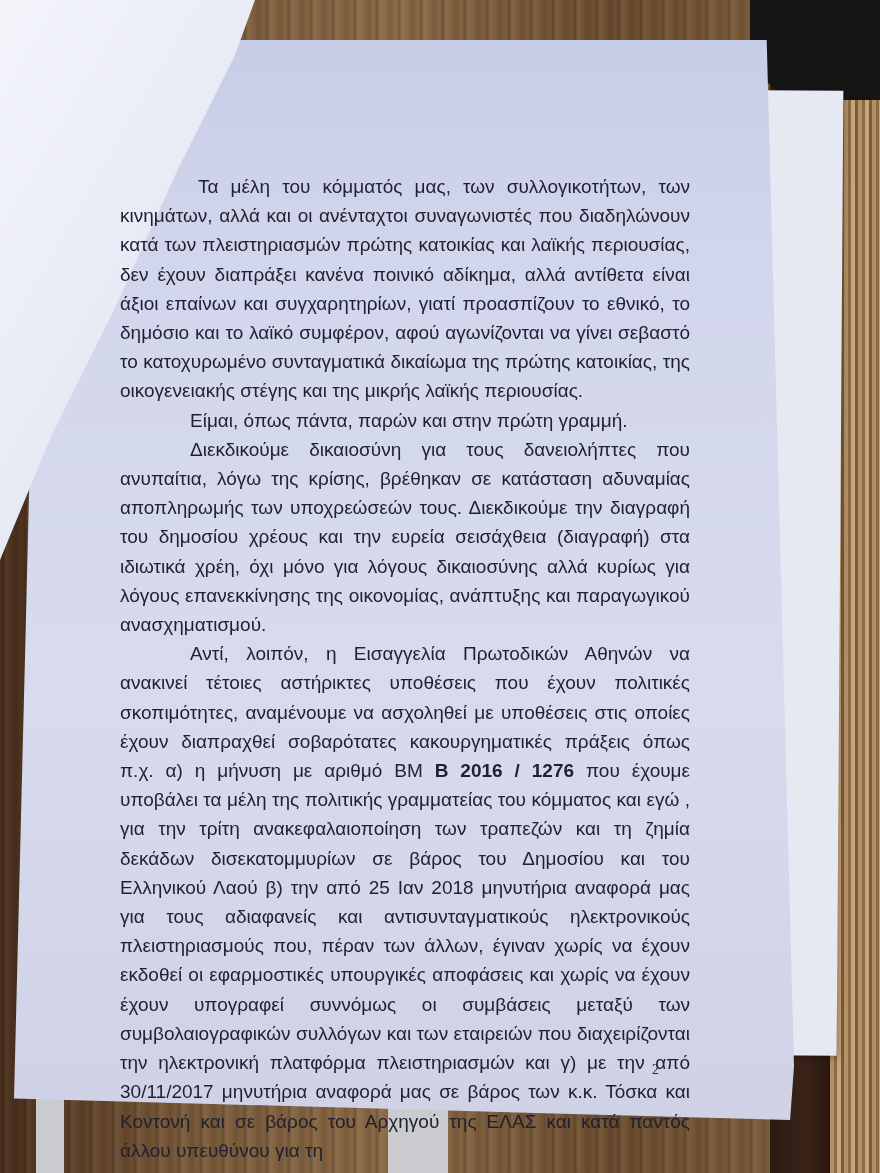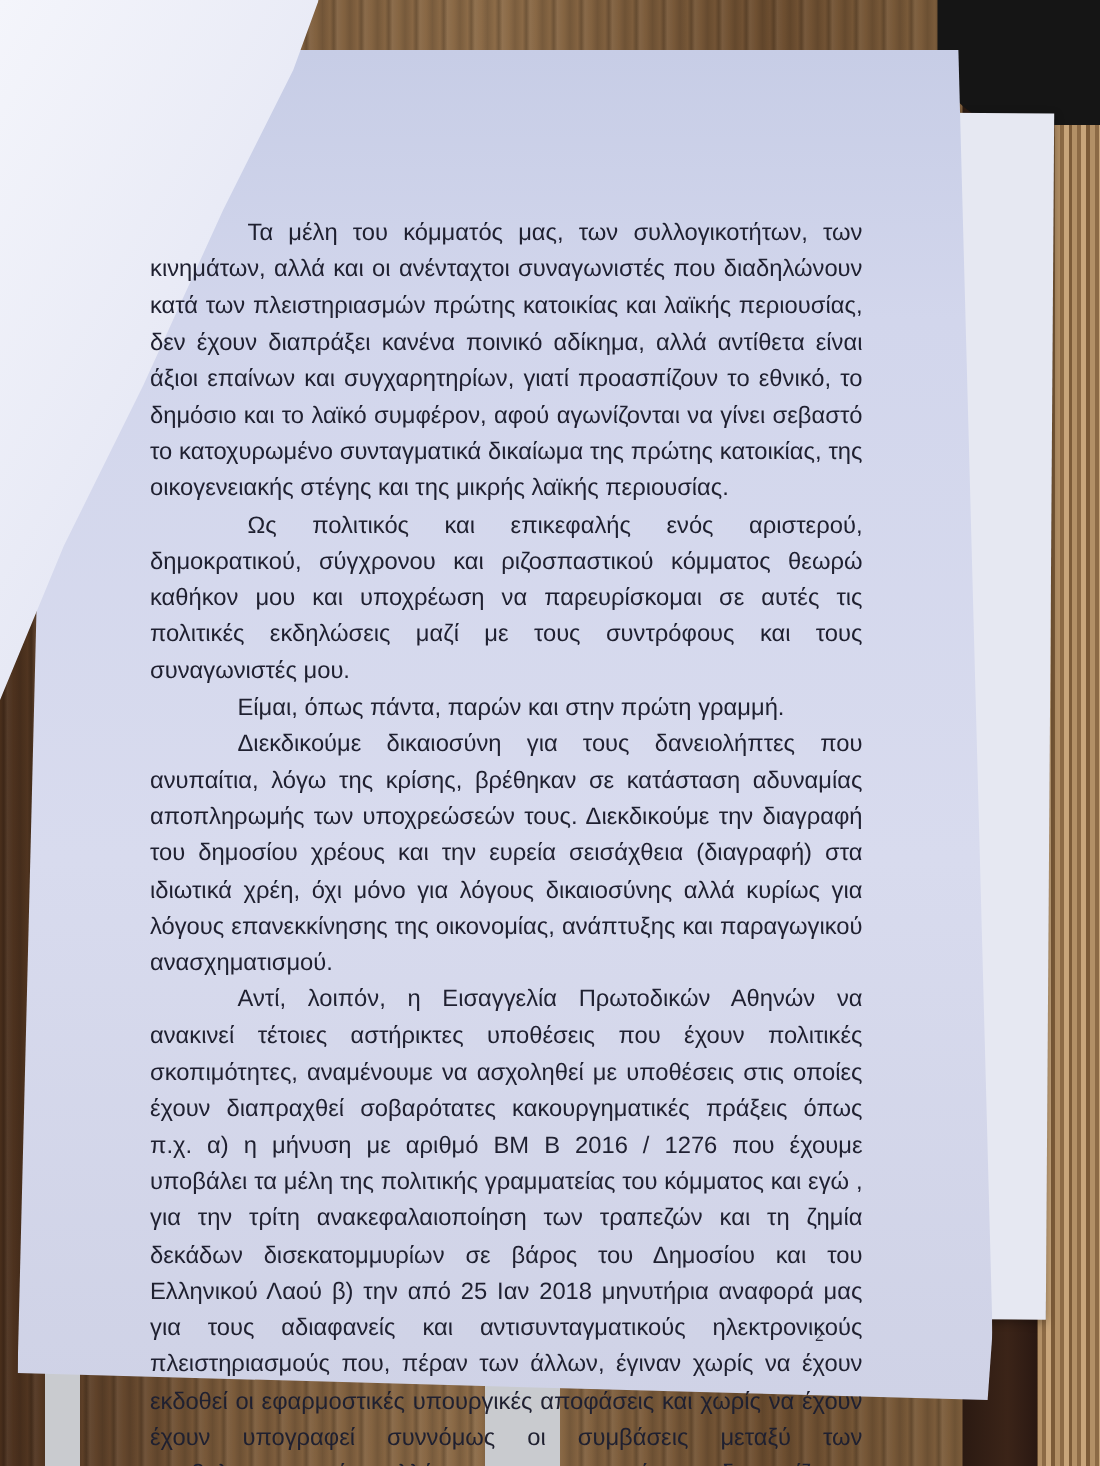--- a/index.html
+++ b/index.html
@@ -63,21 +63,21 @@
       white-space: nowrap;
     }
     
     .text {
       position: absolute; left: 120px; top: 172px; width: 570px;
       color: #1f2030; font-size: 19px; line-height: 29.2px;
       text-align: justify;
     }
     .text p { margin: 0; text-indent: 78px; }
     .text p.tight { text-indent: 70px; }
-    .text b { font-weight: normal; }
+    .text b { font-weight: bold; }
     .page-number {
       position: absolute; left: 652px; top: 1062px;
       font-family: "Liberation Serif", serif; font-size: 14px; color: #2a2a3a;
     }
   </style>
 </head>
 <body>
 
 <div class="wood"></div>
 <div class="dark-beam"></div>
@@ -92,19 +92,18 @@
 <div class="page"></div>
 
 <div class="curl">
   <div class="ghost">
     ΓΙΑ ΤΟ ΘΕΜΑ ΤΩΝ<br>ΠΛΕΙΣΤΗΡΙΑΣΜΩΝ<br>ΔΗΛΩΣΗ
   </div>
 </div>
 
 <div class="text">
   <p>Τα μέλη του κόμματός μας, των συλλογικοτήτων, των κινημάτων, αλλά και οι ανένταχτοι συναγωνιστές που διαδηλώνουν κατά των πλειστηριασμών πρώτης κατοικίας και λαϊκής περιουσίας, δεν έχουν διαπράξει κανένα ποινικό αδίκημα, αλλά αντίθετα είναι άξιοι επαίνων και συγχαρητηρίων, γιατί προασπίζουν το εθνικό, το δημόσιο και το λαϊκό συμφέρον, αφού αγωνίζονται να γίνει σεβαστό το κατοχυρωμένο συνταγματικά δικαίωμα της πρώτης κατοικίας, της οικογενειακής στέγης και της μικρής λαϊκής περιουσίας.</p>
-  <p>Ως πολιτικός και επικεφαλής ενός αριστερού, δημοκρατικού, σύγχρονου και ριζοσπαστικού κόμματος θεωρώ καθήκον μου και υποχρέωση να παρευρίσκομαι σε αυτές τις πολιτικές εκδηλώσεις μαζί με τους συντρόφους και τους συναγωνιστές μου.</p>
   <p class="tight">Είμαι, όπως πάντα, παρών και στην πρώτη γραμμή.</p>
   <p class="tight">Διεκδικούμε δικαιοσύνη για τους δανειολήπτες που ανυπαίτια, λόγω της κρίσης, βρέθηκαν σε κατάσταση αδυναμίας αποπληρωμής των υποχρεώσεών τους. Διεκδικούμε την διαγραφή του δημοσίου χρέους και την ευρεία σεισάχθεια (διαγραφή) στα ιδιωτικά χρέη, όχι μόνο για λόγους δικαιοσύνης αλλά κυρίως για λόγους επανεκκίνησης της οικονομίας, ανάπτυξης και παραγωγικού ανασχηματισμού.</p>
   <p class="tight"><span>Αντί, λοιπόν, η Εισαγγελία Πρωτοδικών Αθηνών να ανακινεί τέτοιες αστήρικτες υποθέσεις που έχουν πολιτικές σκοπιμότητες, αναμένουμε να ασχοληθεί με υποθέσεις στις οποίες έχουν διαπραχθεί σοβαρότατες κακουργηματικές πράξεις όπως π.χ. α) η μήνυση με αριθμό ΒΜ </span><b>Β 2016 / 1276</b><span> που έχουμε υποβάλει τα μέλη της πολιτικής γραμματείας του κόμματος και εγώ , για την τρίτη ανακεφαλαιοποίηση των τραπεζών και τη ζημία δεκάδων δισεκατομμυρίων σε βάρος του Δημοσίου και του Ελληνικού Λαού β) την από 25 Ιαν 2018 μηνυτήρια αναφορά μας για τους αδιαφανείς και αντισυνταγματικούς ηλεκτρονικούς πλειστηριασμούς που, πέραν των άλλων, έγιναν χωρίς να έχουν εκδοθεί οι εφαρμοστικές υπουργικές αποφάσεις και χωρίς να έχουν έχουν υπογραφεί συννόμως οι συμβάσεις μεταξύ των συμβολαιογραφικών συλλόγων και των εταιρειών που διαχειρίζονται την ηλεκτρονική πλατφόρμα πλειστηριασμών και γ) με την από 30/11/2017 μηνυτήρια αναφορά μας σε βάρος των κ.κ. Τόσκα και Κοντονή και σε βάρος του Αρχηγού της ΕΛΑΣ και κατά παντός άλλου υπευθύνου για τη</span></p>
 </div>
 
 <div class="page-number">2</div>
 
 </body></html>

